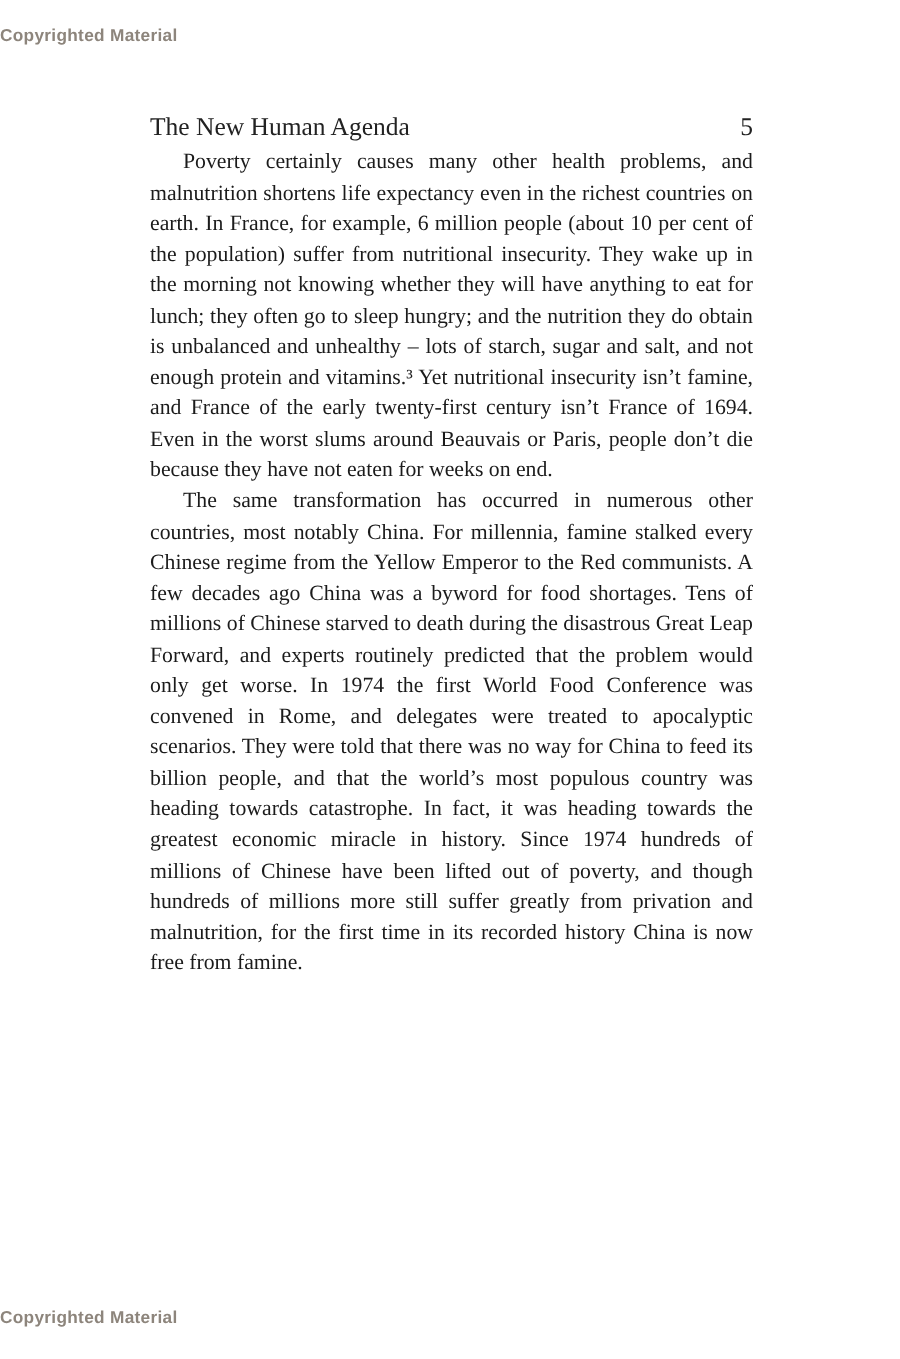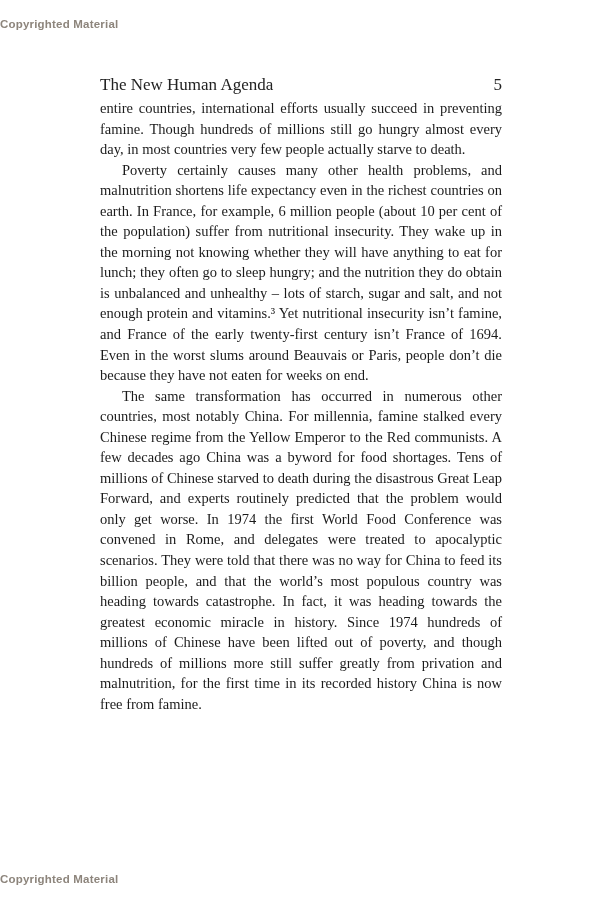--- a/index.html
+++ b/index.html
@@ -60,18 +60,17 @@
 <body>
 
 <div class="copyright top">Copyrighted Material</div>
 
 <div class="running-header">
   <span>The New Human Agenda</span>
   <span>5</span>
 </div>
 
 <div class="page-body">
-  <p class="para">entire countries, international efforts usually succeed in preventing famine. Though hundreds of millions still go hungry almost every day, in most countries very few people actually starve to death.</p>
   <p class="para indented">Poverty certainly causes many other health problems, and malnutrition shortens life expectancy even in the richest countries on earth. In France, for example, 6 million people (about 10 per cent of the population) suffer from nutritional insecurity. They wake up in the morning not knowing whether they will have anything to eat for lunch; they often go to sleep hungry; and the nutrition they do obtain is unbalanced and unhealthy – lots of starch, sugar and salt, and not enough protein and vitamins.³ Yet nutritional insecurity isn’t famine, and France of the early twenty-first century isn’t France of 1694. Even in the worst slums around Beauvais or Paris, people don’t die because they have not eaten for weeks on end.</p>
   <p class="para indented">The same transformation has occurred in numerous other countries, most notably China. For millennia, famine stalked every Chinese regime from the Yellow Emperor to the Red communists. A few decades ago China was a byword for food shortages. Tens of millions of Chinese starved to death during the disastrous Great Leap Forward, and experts routinely predicted that the problem would only get worse. In 1974 the first World Food Conference was convened in Rome, and delegates were treated to apocalyptic scenarios. They were told that there was no way for China to feed its billion people, and that the world’s most populous country was heading towards catastrophe. In fact, it was heading towards the greatest economic miracle in history. Since 1974 hundreds of millions of Chinese have been lifted out of poverty, and though hundreds of millions more still suffer greatly from privation and malnutrition, for the first time in its recorded history China is now free from famine.</p>
 </div>
 
 <div class="copyright bottom">Copyrighted Material</div>
 
 </body></html>

